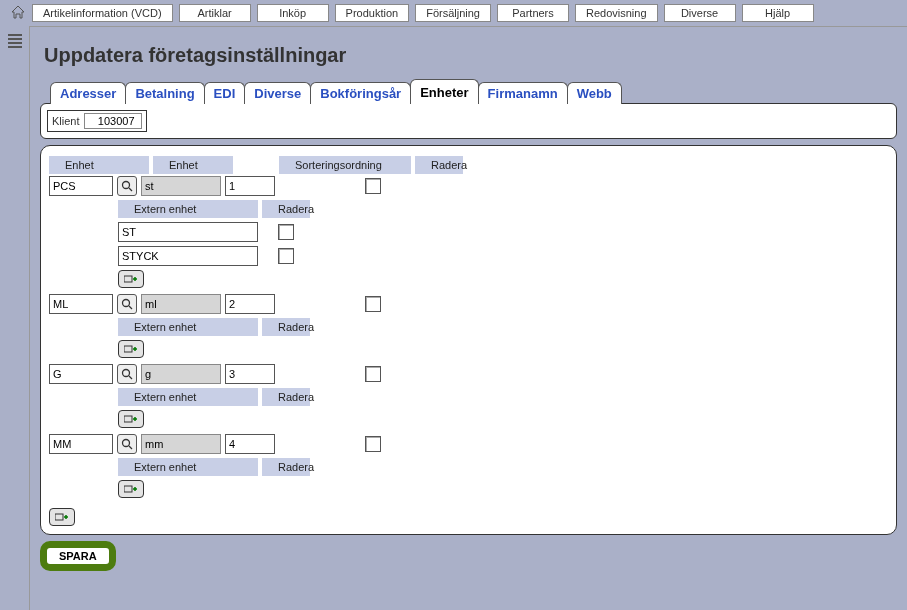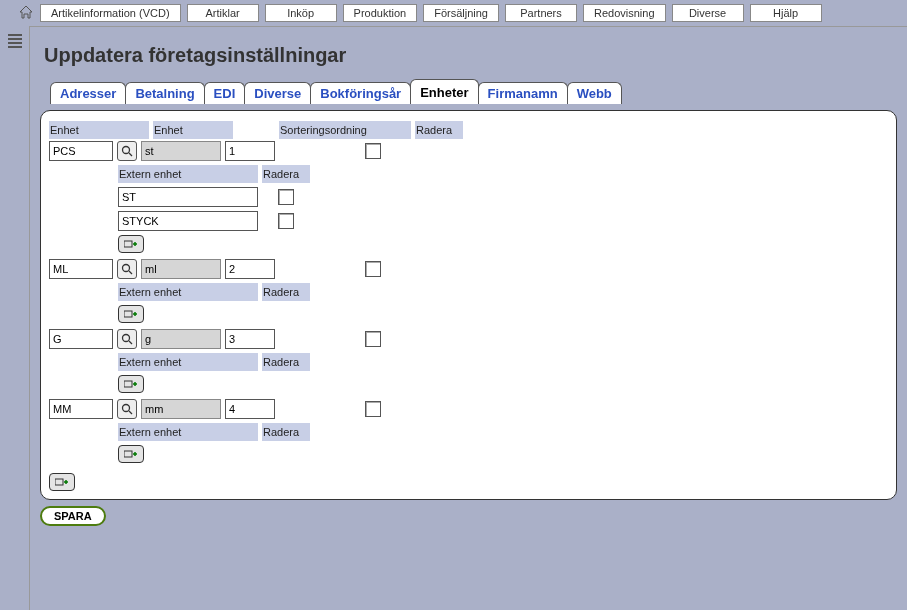--- a/index.html
+++ b/index.html
@@ -8,21 +8,21 @@
     font-family: Arial, sans-serif;
     font-size: 11px;
     background: #aab0c8;
     width: 907px;
     height: 610px;
     overflow: hidden;
   }
   .topbar {
     display: flex;
     align-items: center;
-    padding: 4px 18px;
+    padding: 4px 10px;
     gap: 6px;
     border-bottom: 1px solid #999;
   }
   .home-icon {
     width: 16px;
     height: 14px;
   }
   .menu-btn {
     background: #fff;
     border: 1px solid #888;
@@ -133,21 +133,21 @@
     margin-bottom: 10px;
   }
   .grid-head {
     display: flex;
     gap: 4px;
     margin-bottom: 2px;
   }
   .hcell {
     background: #c8cfe6;
     color: #222;
-    padding: 3px 1px;
+    padding: 3px 16px;
     font-size: 11px;
   }
   .hcell.enhet1 { width: 100px; }
   .hcell.enhet2 { width: 80px; }
   .hcell.sort { width: 132px; margin-left: 42px; }
   .hcell.radera { width: 48px; }
   .grid-row {
     display: flex;
     gap: 4px;
     align-items: center;
@@ -215,21 +215,21 @@
     justify-content: center;
     margin-top: 4px;
     cursor: pointer;
   }
   .add-btn svg { width: 14px; height: 10px; }
   .bottom-add {
     margin-top: 4px;
   }
   .save-btn {
     display: inline-block;
-    border: 2px solid #4d7c0f;
+    border: 7px solid #4d7c0f;
     border-radius: 10px;
     padding: 2px 12px;
     font-weight: bold;
     font-size: 11px;
     background: #fff;
     cursor: pointer;
     margin-top: 6px;
   }
 </style>
 </head>
@@ -265,20 +265,26 @@
     <div class="tab">Adresser</div>
     <div class="tab">Betalning</div>
     <div class="tab">EDI</div>
     <div class="tab">Diverse</div>
     <div class="tab">Bokföringsår</div>
     <div class="tab active">Enheter</div>
     <div class="tab">Firmanamn</div>
     <div class="tab">Webb</div>
   </div>
 
+  <div class="panel">
+    <div class="klient-box">
+      <label>Klient</label>
+      <span class="val">103007</span>
+    </div>
+  </div>
 
   <div class="content-panel">
 
     <div class="grid-head">
       <div class="hcell enhet1">Enhet</div>
       <div class="hcell enhet2">Enhet</div>
       <div class="hcell sort">Sorteringsordning</div>
       <div class="hcell radera">Radera</div>
     </div>
 

